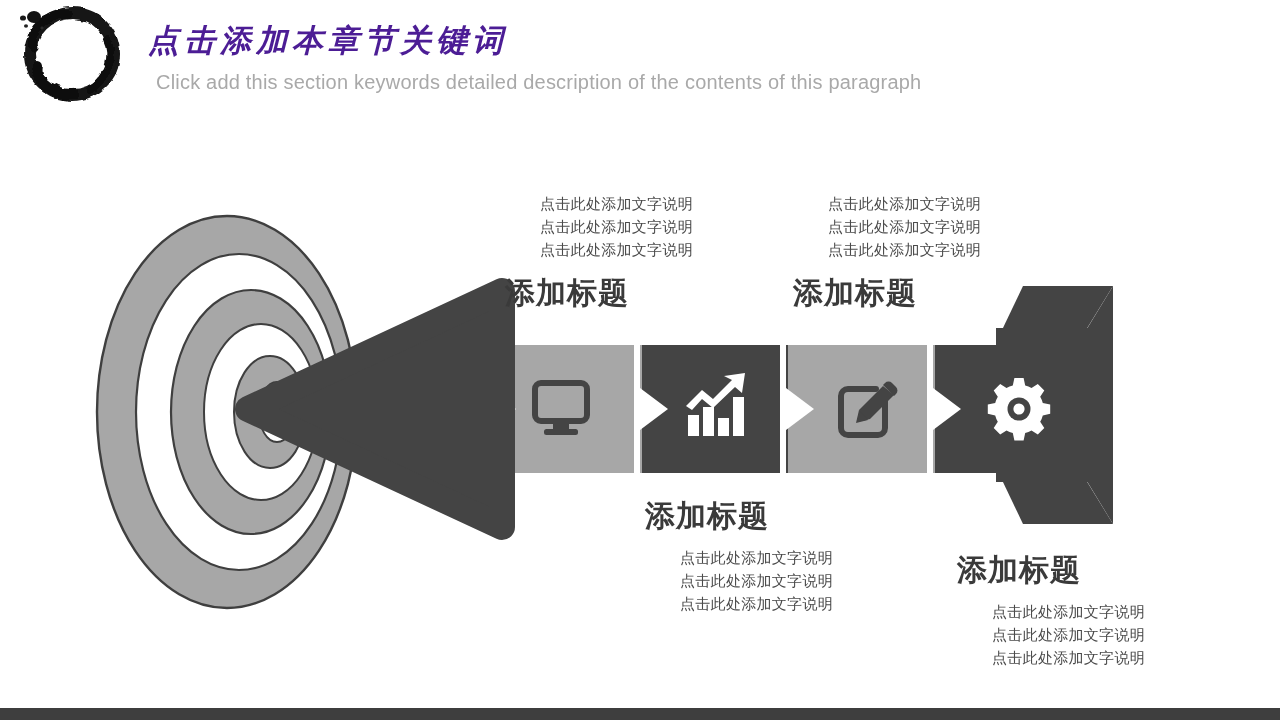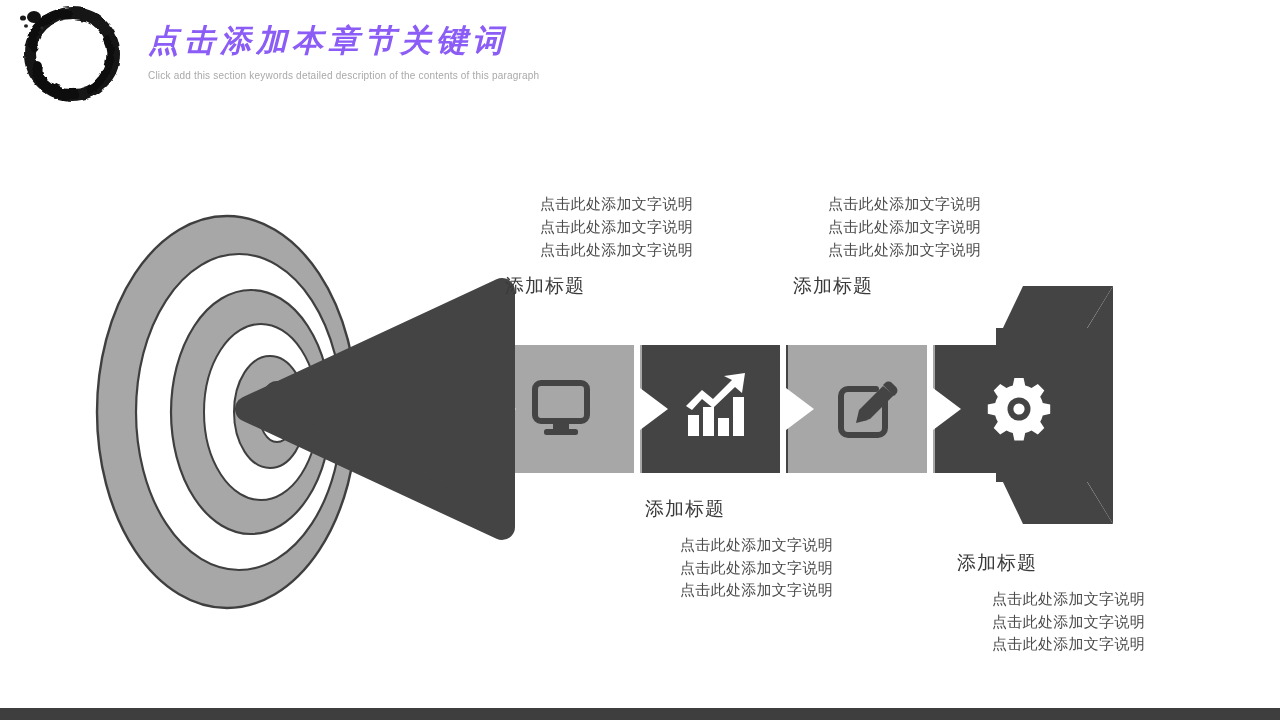--- a/index.html
+++ b/index.html
@@ -10,43 +10,43 @@
     overflow: hidden;
   }
   .slide { position: relative; width: 1280px; height: 720px; background: #fff; }
 
   
   .header { position: absolute; left: 0; top: 0; width: 1280px; height: 110px; }
   .enso { position: absolute; left: 12px; top: 4px; width: 118px; height: 98px; }
   .title-block { position: absolute; left: 148px; top: 22px; }
   .title-cn {
     font-family: "Liberation Serif", "DejaVu Serif", serif;
-    font-size: 31px; font-weight: 700; color: #8b5cf6;
+    font-size: 31px; font-weight: 700; color: #4c1d95;
     letter-spacing: 5px; line-height: 1.25;
     font-style: italic;
   }
   .title-en {
     margin-top: 9px;
-    font-size: 10px; color: #a9a9a9; font-weight: 400;
-    letter-spacing: 0.2px; line-height: 1.2;
+    font-size: 20px; color: #a9a9a9; font-weight: 400;
+    letter-spacing: 0.2px; line-height: 1.2; margin-left: 8px;
   }
 
   
   .target { position: absolute; left: 62px; top: 212px; width: 330px; height: 400px; }
 
   
   .arrow-wrap { position: absolute; left: 230px; top: 270px; width: 900px; height: 270px; }
 
   
   .icon-layer { position: absolute; left: 0; top: 0; width: 1280px; height: 720px; pointer-events: none; }
 
   
   .callout { position: absolute; }
   .c-head {
-    font-size: 19px; font-weight: 400; color: #3a3a3a;
+    font-size: 30px; font-weight: 700; color: #3a3a3a;
     letter-spacing: 1px; line-height: 1.2; white-space: nowrap;
   }
   .c-lines { line-height: 1.52; }
   .c-line {
     font-size: 15px; color: #4a4a4a; font-weight: 400;
     letter-spacing: 0.3px; white-space: nowrap; margin-left: 35px;
   }
 
   #co1 { left: 505px; top: 193px; }
   #co1 .c-head { margin-top: 14px; }

